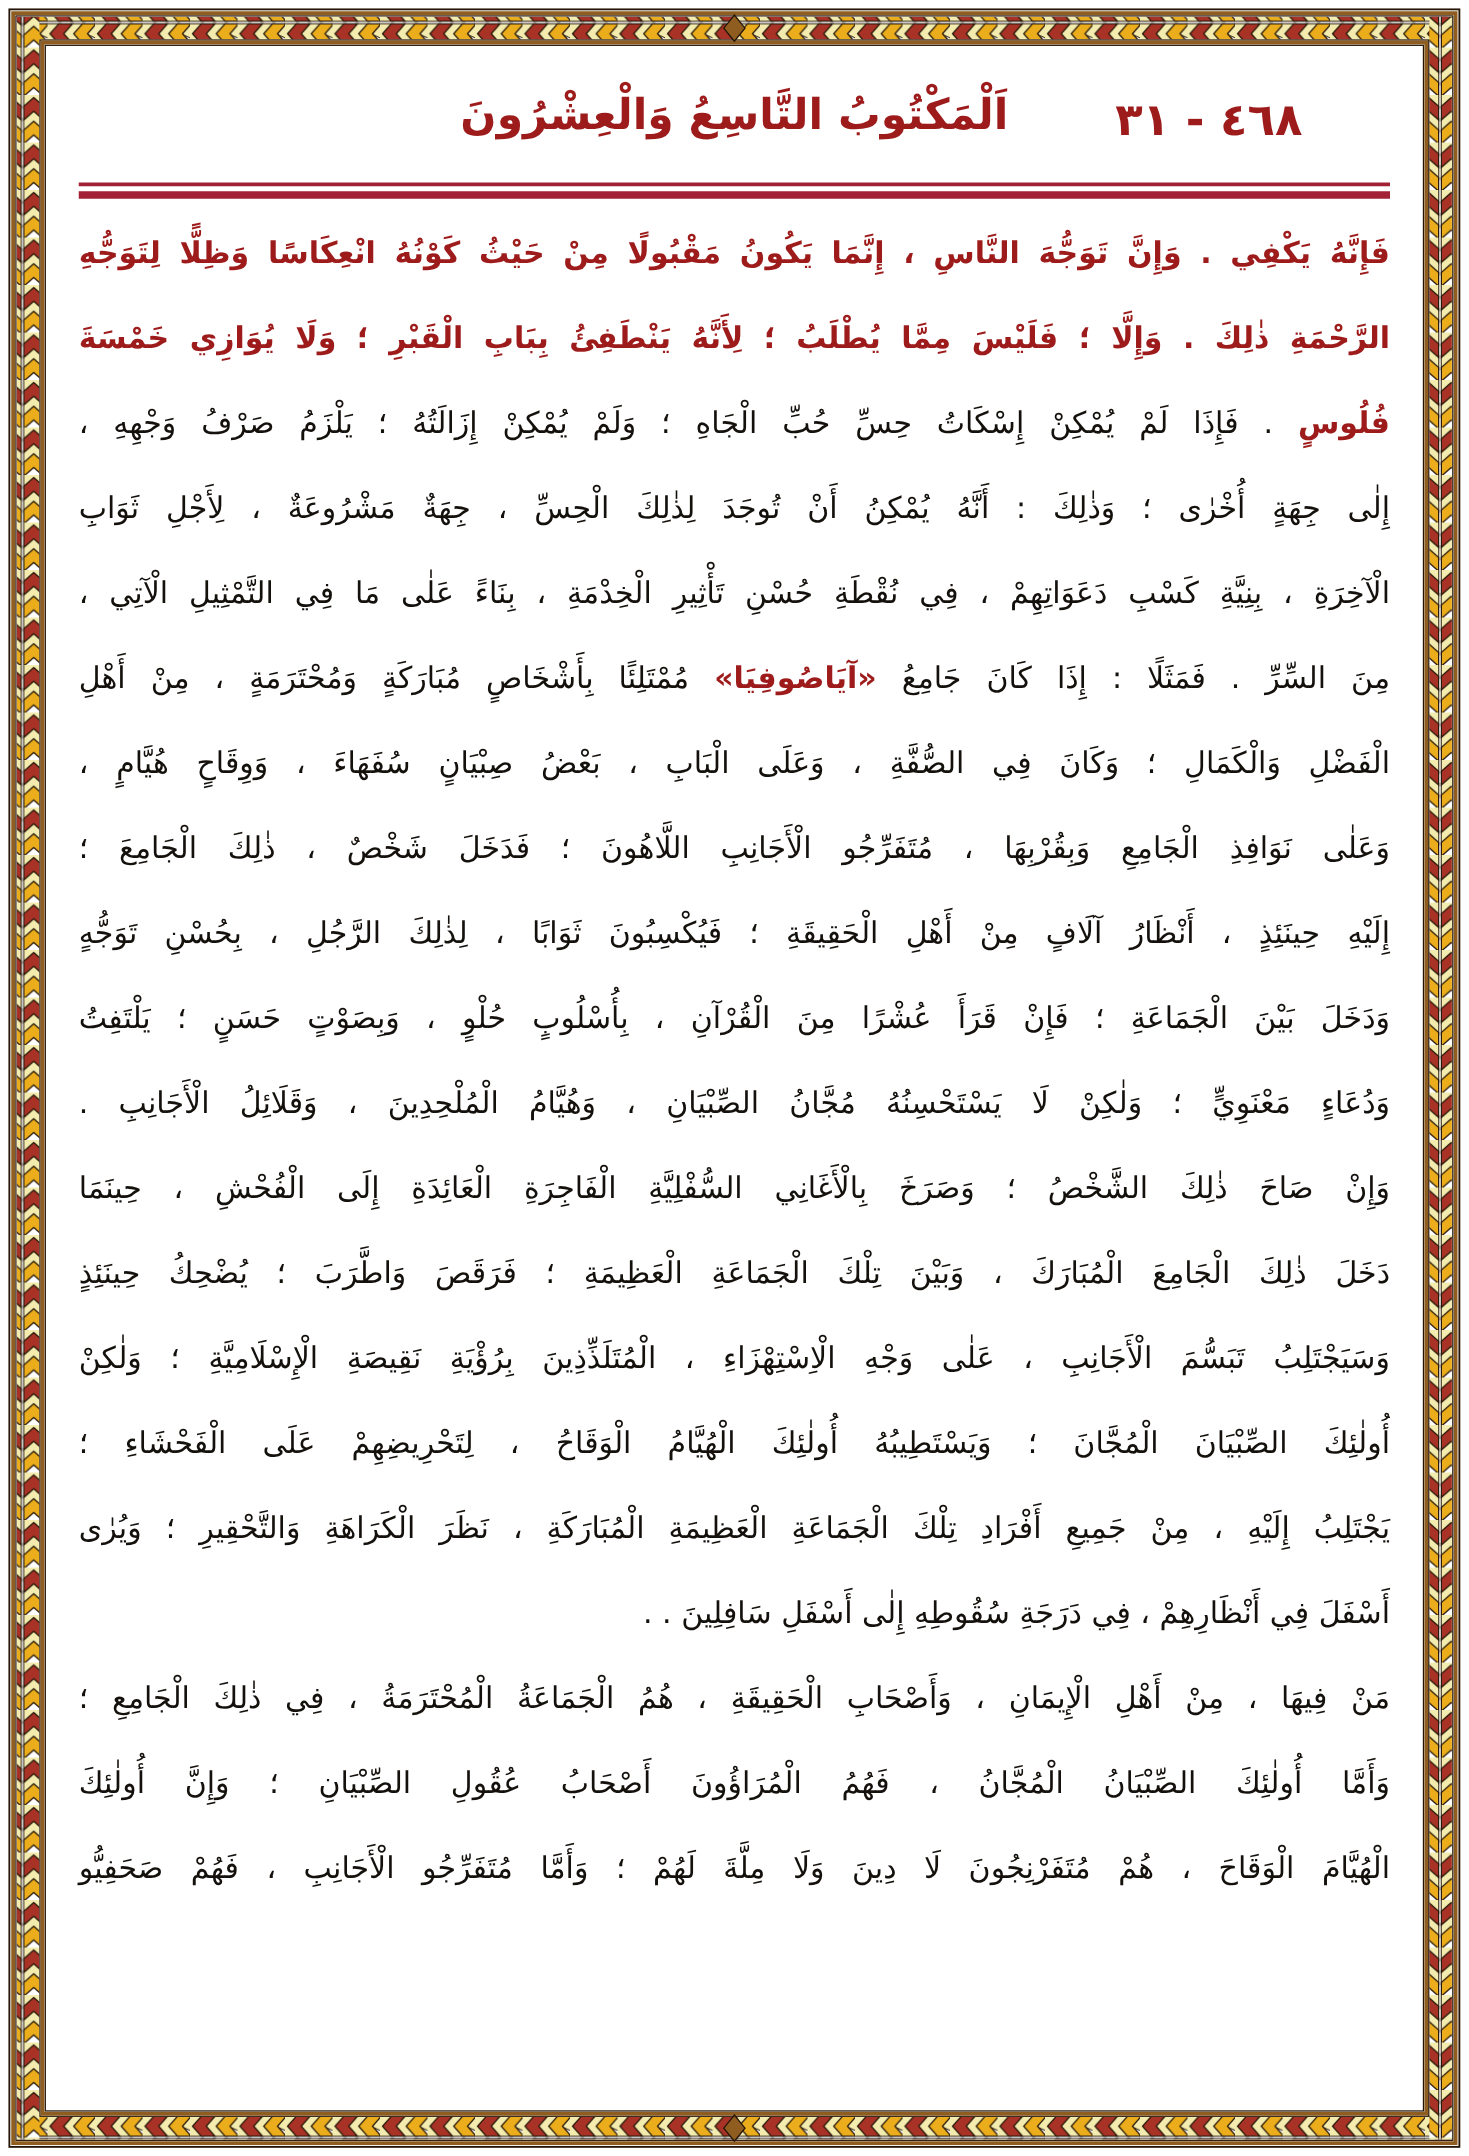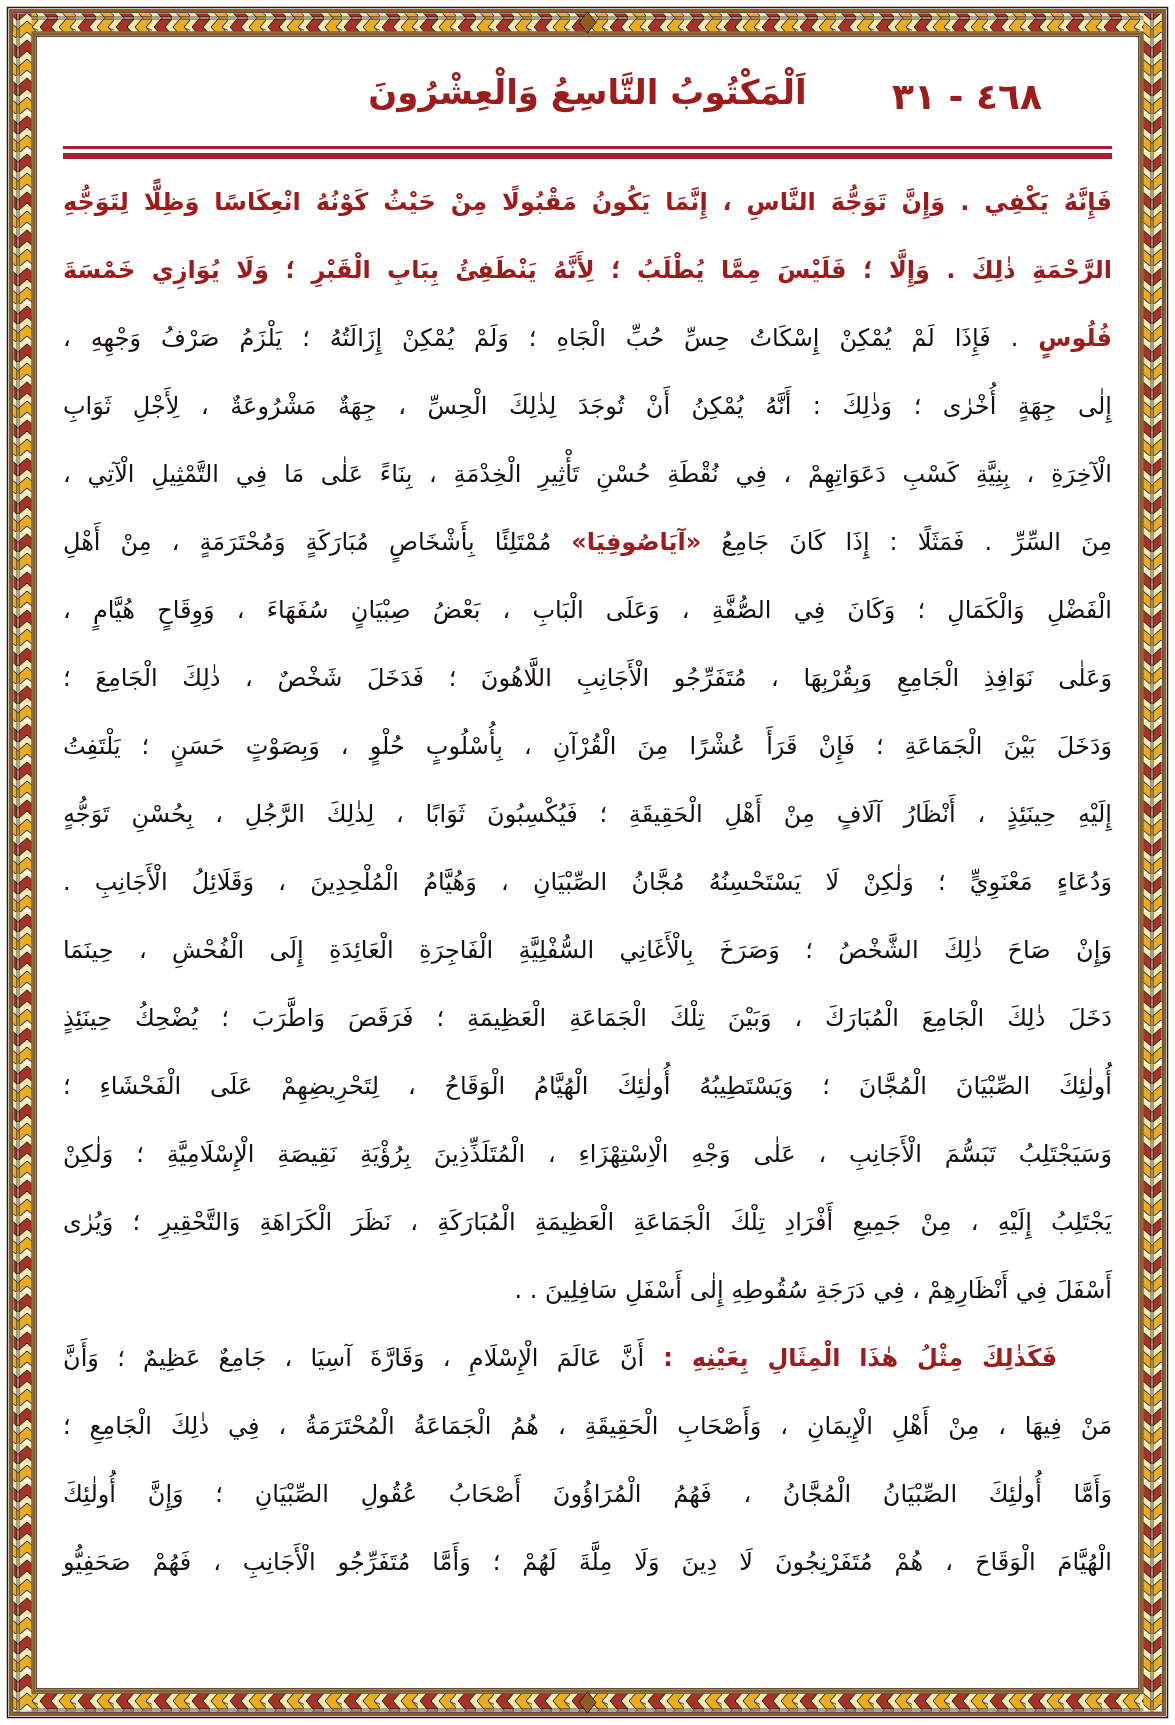--- a/index.html
+++ b/index.html
@@ -110,28 +110,27 @@
 
   <div class="body-text">
       <div class="line"><span class="seg red">فَإِنَّهُ يَكْفِي . وَإِنَّ تَوَجُّهَ النَّاسِ ، إِنَّمَا يَكُونُ مَقْبُولًا مِنْ حَيْثُ كَوْنُهُ انْعِكَاسًا وَظِلًّا لِتَوَجُّهِ</span></div>
       <div class="line"><span class="seg red">الرَّحْمَةِ ذٰلِكَ . وَإِلَّا ؛ فَلَيْسَ مِمَّا يُطْلَبُ ؛ لِأَنَّهُ يَنْطَفِئُ بِبَابِ الْقَبْرِ ؛ وَلَا يُوَازِي خَمْسَةَ</span></div>
       <div class="line"><span class="seg red">فُلُوسٍ</span><span class="seg"> . فَإِذَا لَمْ يُمْكِنْ إِسْكَاتُ حِسِّ حُبِّ الْجَاهِ ؛ وَلَمْ يُمْكِنْ إِزَالَتُهُ ؛ يَلْزَمُ صَرْفُ وَجْهِهِ ،</span></div>
       <div class="line"><span class="seg">إِلٰى جِهَةٍ أُخْرٰى ؛ وَذٰلِكَ : أَنَّهُ يُمْكِنُ أَنْ تُوجَدَ لِذٰلِكَ الْحِسِّ ، جِهَةٌ مَشْرُوعَةٌ ، لِأَجْلِ ثَوَابِ</span></div>
       <div class="line"><span class="seg">الْآخِرَةِ ، بِنِيَّةِ كَسْبِ دَعَوَاتِهِمْ ، فِي نُقْطَةِ حُسْنِ تَأْثِيرِ الْخِدْمَةِ ، بِنَاءً عَلٰى مَا فِي التَّمْثِيلِ الْآتِي ،</span></div>
       <div class="line"><span class="seg">مِنَ السِّرِّ . فَمَثَلًا : إِذَا كَانَ جَامِعُ </span><span class="seg red">«آيَاصُوفِيَا»</span><span class="seg"> مُمْتَلِئًا بِأَشْخَاصٍ مُبَارَكَةٍ وَمُحْتَرَمَةٍ ، مِنْ أَهْلِ</span></div>
       <div class="line"><span class="seg">الْفَضْلِ وَالْكَمَالِ ؛ وَكَانَ فِي الصُّفَّةِ ، وَعَلَى الْبَابِ ، بَعْضُ صِبْيَانٍ سُفَهَاءَ ، وَوِقَاحٍ هُيَّامٍ ،</span></div>
       <div class="line"><span class="seg">وَعَلٰى نَوَافِذِ الْجَامِعِ وَبِقُرْبِهَا ، مُتَفَرِّجُو الْأَجَانِبِ اللَّاهُونَ ؛ فَدَخَلَ شَخْصٌ ، ذٰلِكَ الْجَامِعَ ؛</span></div>
+      <div class="line"><span class="seg">إِلَيْهِ حِينَئِذٍ ، أَنْظَارُ آلَافٍ مِنْ أَهْلِ الْحَقِيقَةِ ؛ فَيُكْسِبُونَ ثَوَابًا ، لِذٰلِكَ الرَّجُلِ ، بِحُسْنِ تَوَجُّهٍ</span></div>
       <div class="line"><span class="seg">وَدَخَلَ بَيْنَ الْجَمَاعَةِ ؛ فَإِنْ قَرَأَ عُشْرًا مِنَ الْقُرْآنِ ، بِأُسْلُوبٍ حُلْوٍ ، وَبِصَوْتٍ حَسَنٍ ؛ يَلْتَفِتُ</span></div>
-      <div class="line"><span class="seg">إِلَيْهِ حِينَئِذٍ ، أَنْظَارُ آلَافٍ مِنْ أَهْلِ الْحَقِيقَةِ ؛ فَيُكْسِبُونَ ثَوَابًا ، لِذٰلِكَ الرَّجُلِ ، بِحُسْنِ تَوَجُّهٍ</span></div>
       <div class="line"><span class="seg">وَدُعَاءٍ مَعْنَوِيٍّ ؛ وَلٰكِنْ لَا يَسْتَحْسِنُهُ مُجَّانُ الصِّبْيَانِ ، وَهُيَّامُ الْمُلْحِدِينَ ، وَقَلَائِلُ الْأَجَانِبِ .</span></div>
       <div class="line"><span class="seg">وَإِنْ صَاحَ ذٰلِكَ الشَّخْصُ ؛ وَصَرَخَ بِالْأَغَانِي السُّفْلِيَّةِ الْفَاجِرَةِ الْعَائِدَةِ إِلَى الْفُحْشِ ، حِينَمَا</span></div>
       <div class="line"><span class="seg">دَخَلَ ذٰلِكَ الْجَامِعَ الْمُبَارَكَ ، وَبَيْنَ تِلْكَ الْجَمَاعَةِ الْعَظِيمَةِ ؛ فَرَقَصَ وَاطَّرَبَ ؛ يُضْحِكُ حِينَئِذٍ</span></div>
+      <div class="line"><span class="seg">وَسَيَجْتَلِبُ تَبَسُّمَ الْأَجَانِبِ ، عَلٰى وَجْهِ الْاِسْتِهْزَاءِ ، الْمُتَلَذِّذِينَ بِرُؤْيَةِ نَقِيصَةِ الْإِسْلَامِيَّةِ ؛ وَلٰكِنْ</span></div>
       <div class="line"><span class="seg">أُولٰئِكَ الصِّبْيَانَ الْمُجَّانَ ؛ وَيَسْتَطِيبُهُ أُولٰئِكَ الْهُيَّامُ الْوَقَاحُ ، لِتَحْرِيضِهِمْ عَلَى الْفَحْشَاءِ ؛</span></div>
-      <div class="line"><span class="seg">وَسَيَجْتَلِبُ تَبَسُّمَ الْأَجَانِبِ ، عَلٰى وَجْهِ الْاِسْتِهْزَاءِ ، الْمُتَلَذِّذِينَ بِرُؤْيَةِ نَقِيصَةِ الْإِسْلَامِيَّةِ ؛ وَلٰكِنْ</span></div>
       <div class="line"><span class="seg">يَجْتَلِبُ إِلَيْهِ ، مِنْ جَمِيعِ أَفْرَادِ تِلْكَ الْجَمَاعَةِ الْعَظِيمَةِ الْمُبَارَكَةِ ، نَظَرَ الْكَرَاهَةِ وَالتَّحْقِيرِ ؛ وَيُرٰى</span></div>
       <div class="line line-end"><span class="seg">أَسْفَلَ فِي أَنْظَارِهِمْ ، فِي دَرَجَةِ سُقُوطِهِ إِلٰى أَسْفَلِ سَافِلِينَ . .</span></div>
-      <div class="line" style="padding-right: 55px;"><span class="seg red">فَكَذٰلِكَ مِثْلُ هٰذَا الْمِثَالِ بِعَيْنِهِ : </span><span class="seg">أَنَّ عَالَمَ الْإِسْلَامِ ، وَقَارَّةَ آسِيَا ، جَامِعٌ عَظِيمٌ ؛ وَأَنَّ</span></div>
       <div class="line"><span class="seg">مَنْ فِيهَا ، مِنْ أَهْلِ الْإِيمَانِ ، وَأَصْحَابِ الْحَقِيقَةِ ، هُمُ الْجَمَاعَةُ الْمُحْتَرَمَةُ ، فِي ذٰلِكَ الْجَامِعِ ؛</span></div>
       <div class="line"><span class="seg">وَأَمَّا أُولٰئِكَ الصِّبْيَانُ الْمُجَّانُ ، فَهُمُ الْمُرَاؤُونَ أَصْحَابُ عُقُولِ الصِّبْيَانِ ؛ وَإِنَّ أُولٰئِكَ</span></div>
       <div class="line"><span class="seg">الْهُيَّامَ الْوَقَاحَ ، هُمْ مُتَفَرْنِجُونَ لَا دِينَ وَلَا مِلَّةَ لَهُمْ ؛ وَأَمَّا مُتَفَرِّجُو الْأَجَانِبِ ، فَهُمْ صَحَفِيُّو</span></div>
     </div>
 
 </div>
 
 </body></html>

